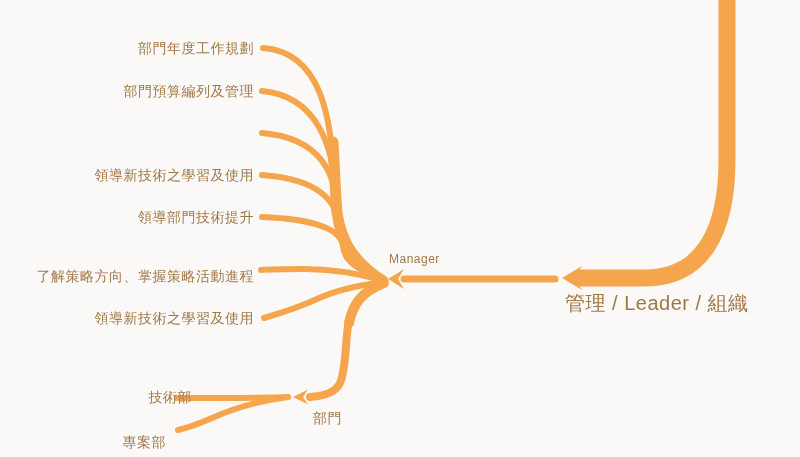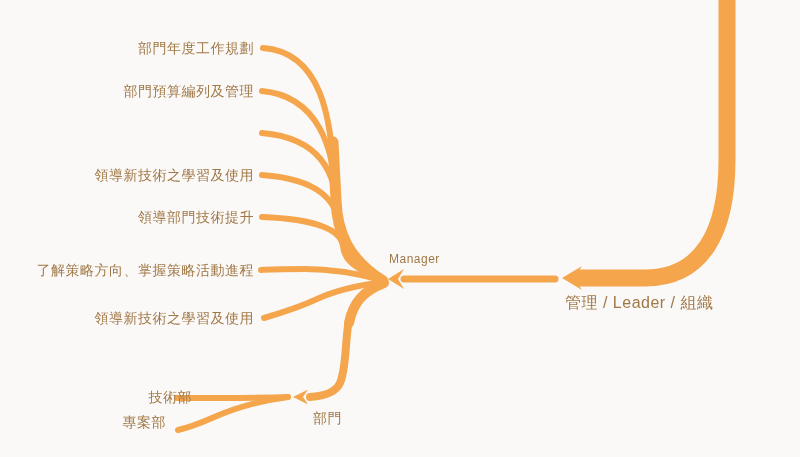--- a/index.html
+++ b/index.html
@@ -38,27 +38,27 @@
     letter-spacing: 0.5px;
   }
   .align-right {
     text-align: right;
   }
   .lbl-child-0 { right: 546px; top: 38px; }
   .lbl-child-1 { right: 546px; top: 81px; }
   .lbl-child-2 { right: 546px; top: 123px; }
   .lbl-child-3 { right: 546px; top: 165px; margin-left: 46px; }
   .lbl-child-4 { right: 546px; top: 207px; }
-  .lbl-child-5 { right: 546px; top: 260px; }
+  .lbl-child-5 { right: 546px; top: 266px; }
   .lbl-child-6 { right: 546px; top: 308px; }
   .lbl-manager { left: 389px; top: 249px; font-size: 12px; }
-  .lbl-root    { left: 565px; top: 291px; font-size: 16px; line-height: 24px; }
+  .lbl-root    { left: 565px; top: 291px; font-size: 20px; line-height: 24px; }
   .lbl-dept    { left: 313px; top: 408px; }
   .lbl-tech    { right: 608px; top: 387px; }
-  .lbl-proj    { right: 634px; top: 412px; }
+  .lbl-proj    { right: 634px; top: 432px; }
 </style>
 </head>
 <body>
 
 <div id="canvas">
 
   <svg id="branches" width="800" height="457" viewBox="0 0 800 457">
 
     <path class="branch" stroke-width="17" d="M 727 -14 L 727 160 C 727 232 702 278 645 278 L 580 278"></path>
     <polygon class="chevron" points="562,278 582,266 574,278 582,290"></polygon>

